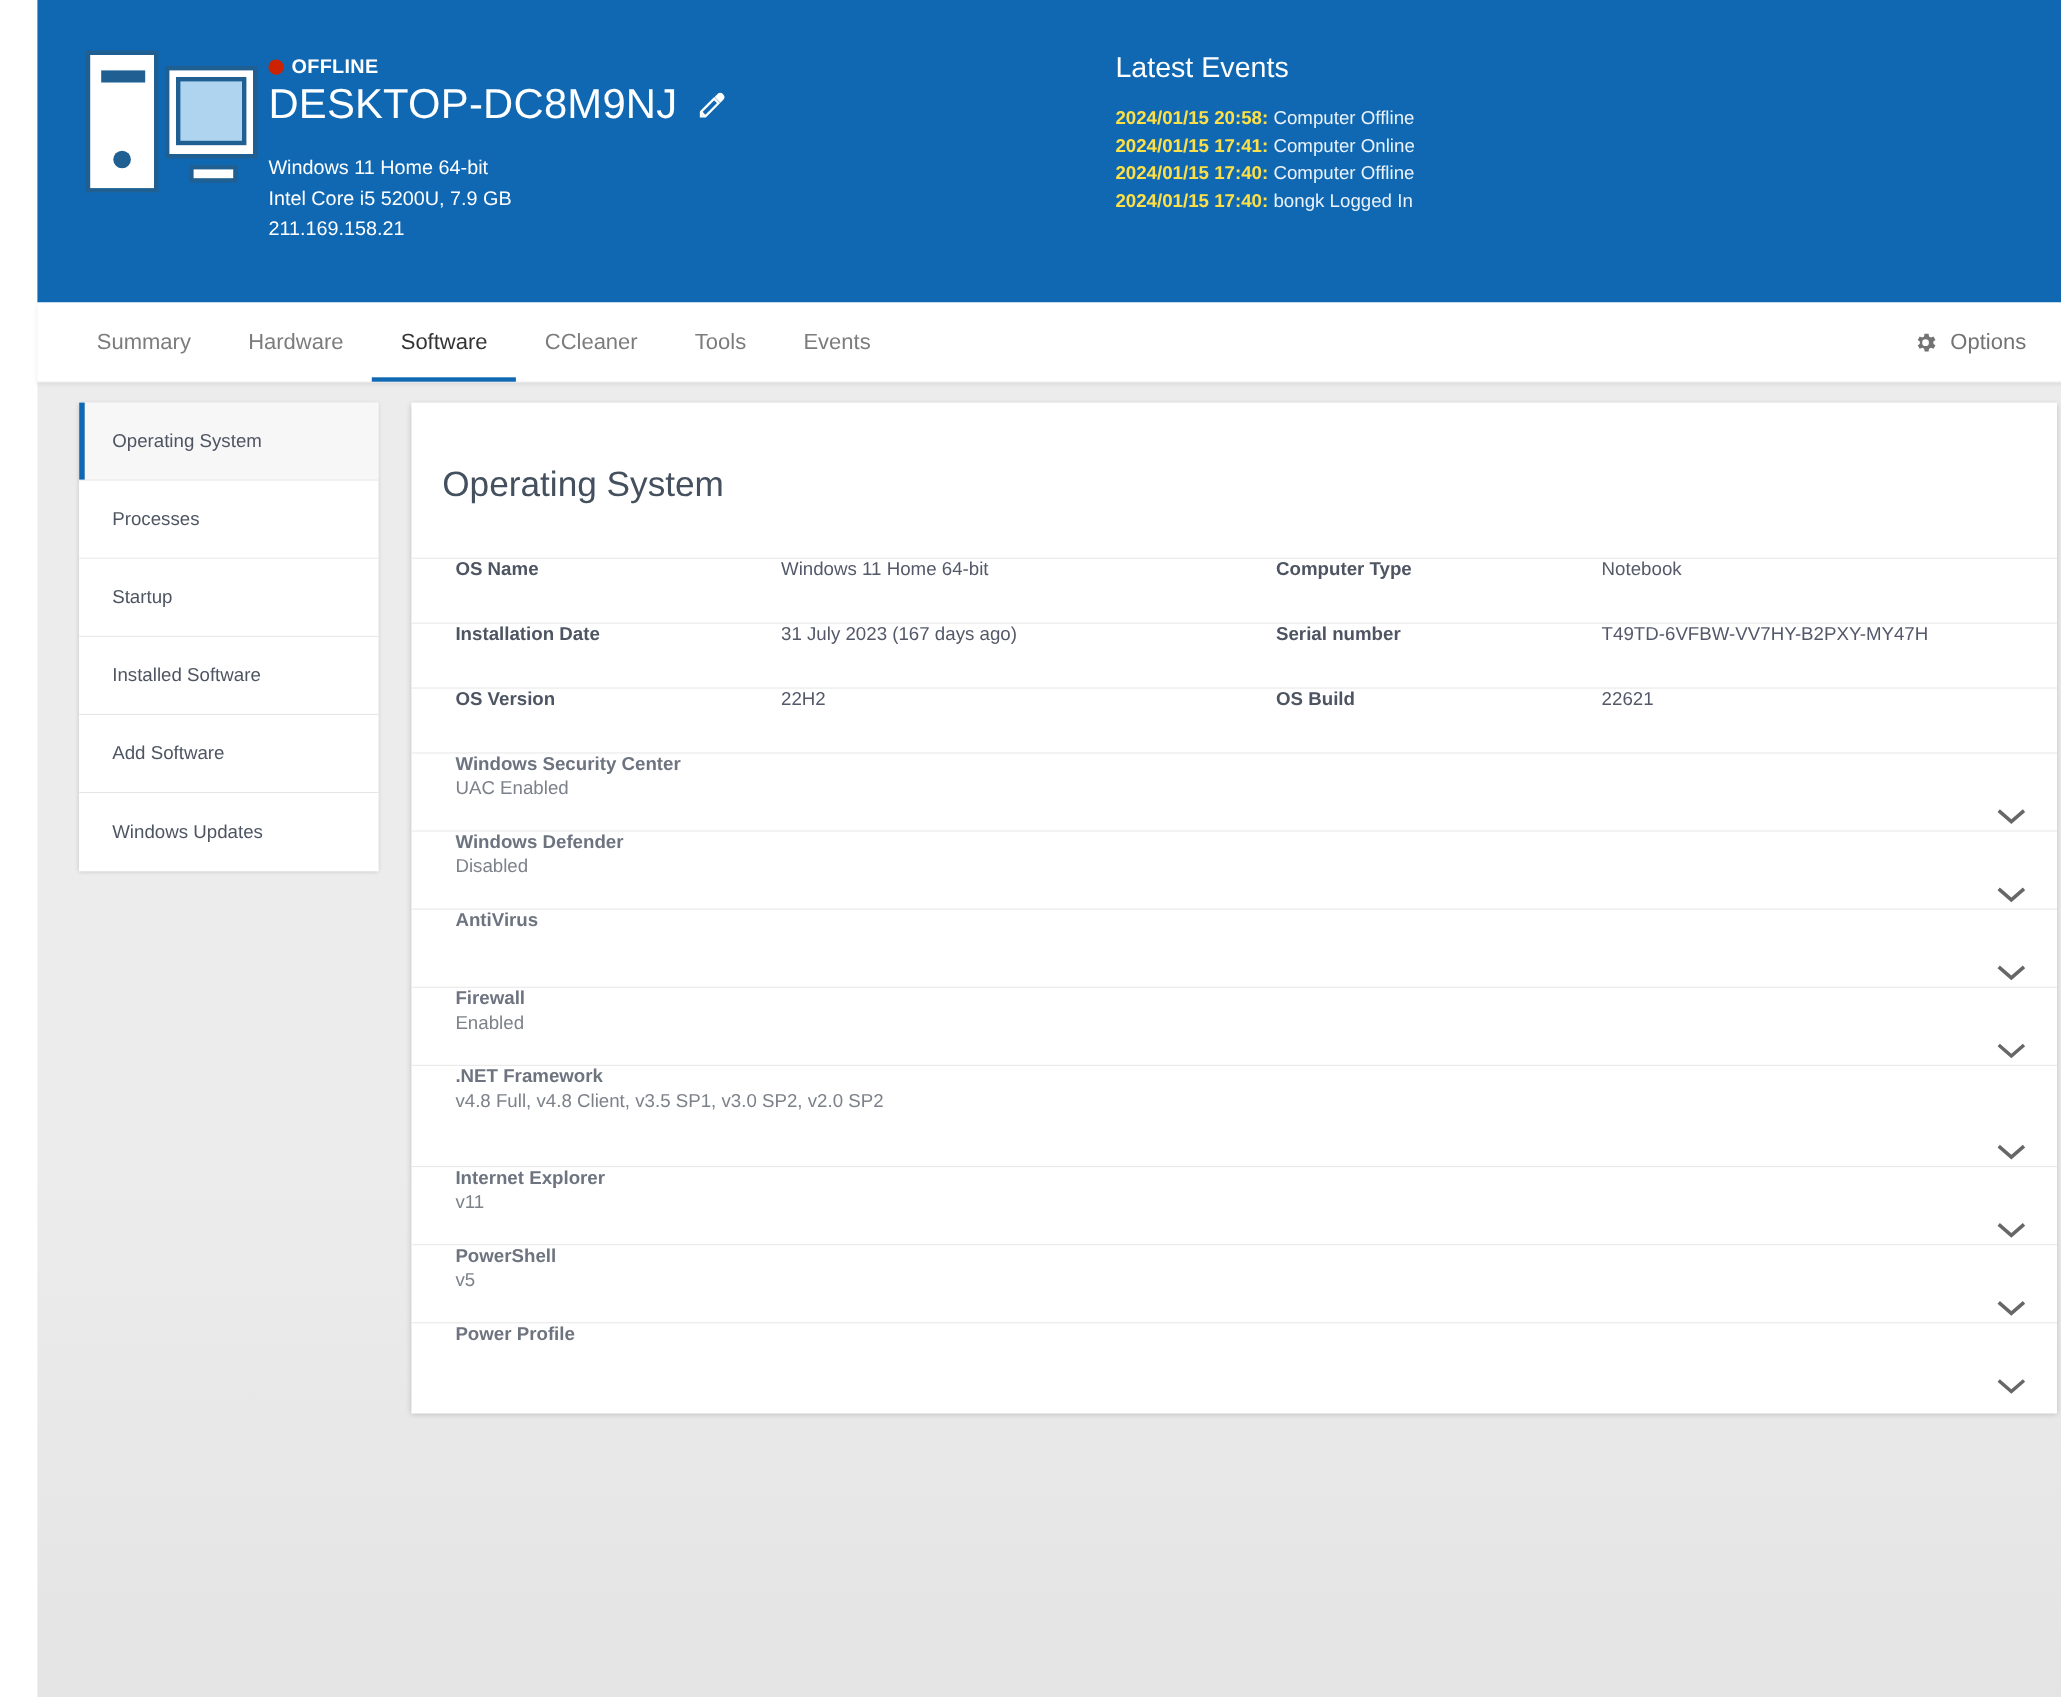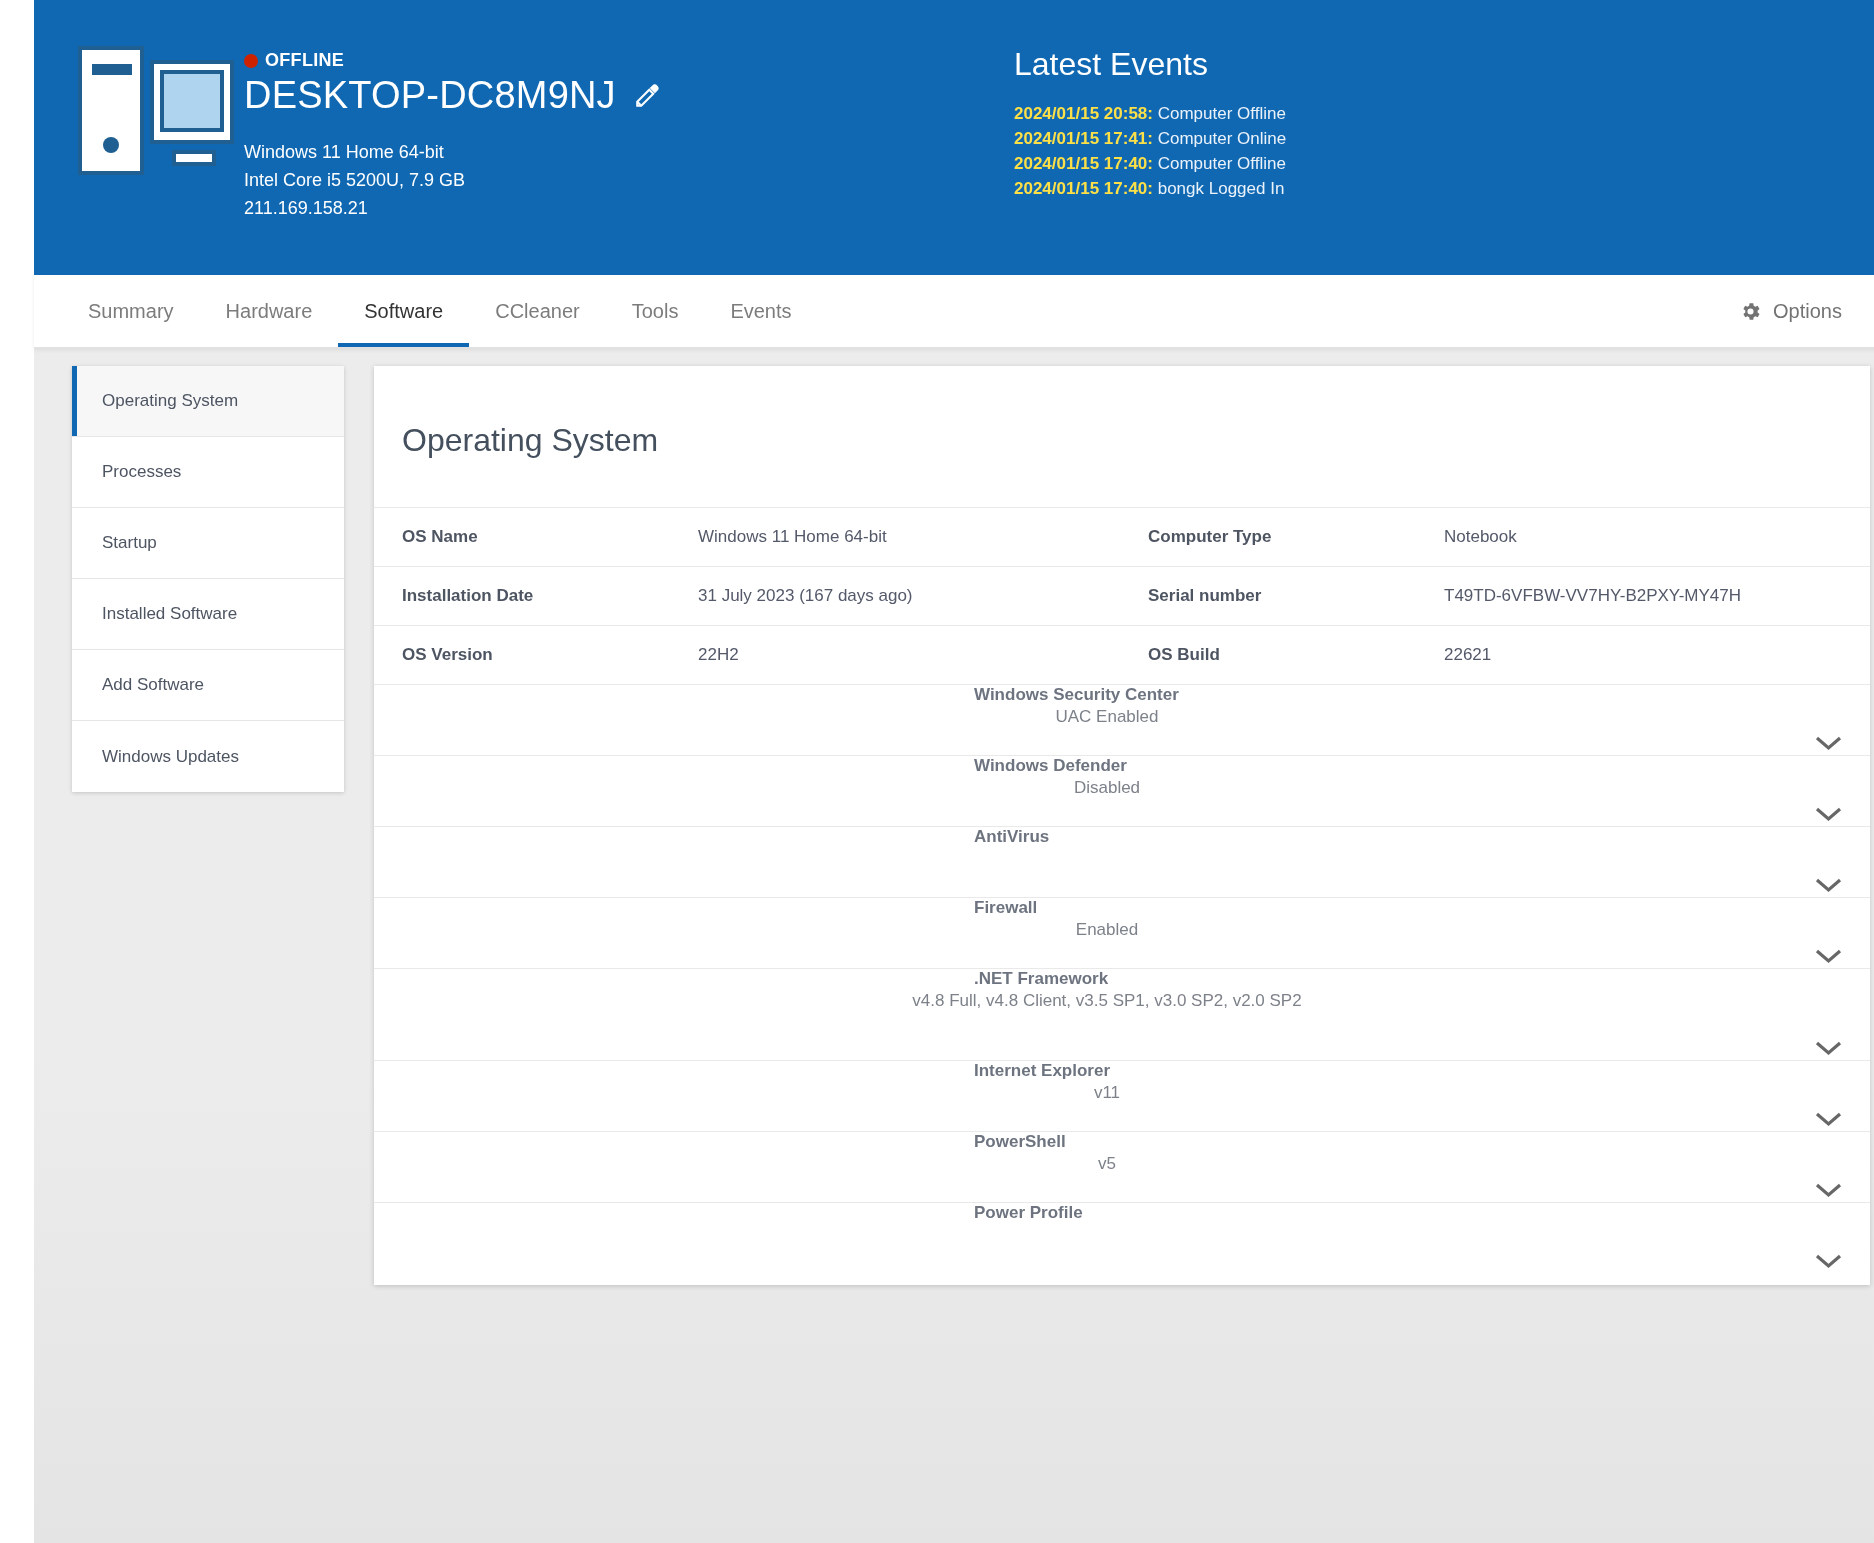--- a/index.html
+++ b/index.html
@@ -83,21 +83,21 @@
     font-weight: 400;
   }
 
   .events-block {
     flex: 0 0 auto;
     margin-left: 70px;
     padding-top: 16px;
     color: #ffffff;
   }
   .events-title {
-    font-size: 32px;
+    font-size: 26px;
     font-weight: 300;
     margin-bottom: 18px;
     color: #ffffff;
   }
   .event-row {
     font-size: 17px;
     line-height: 1.48;
     color: #eaf2fa;
     white-space: nowrap;
   }
@@ -204,24 +204,23 @@
   }
   .card-title {
     font-size: 32px;
     font-weight: 300;
     color: #45505e;
     padding: 56px 0 48px 28px;
   }
 
   .row {
     display: flex;
-    align-items: center;
     border-top: 1px solid #e9e9e9;
     min-height: 59px;
-    padding: 0 28px 0 28px;
+    padding: 0 28px 0 40px;
     position: relative;
   }
   .cell-label {
     font-size: 17px;
     font-weight: bold;
     color: #4e5562;
     flex: 0 0 auto;
   }
   .cell-value {
     font-size: 17px;

